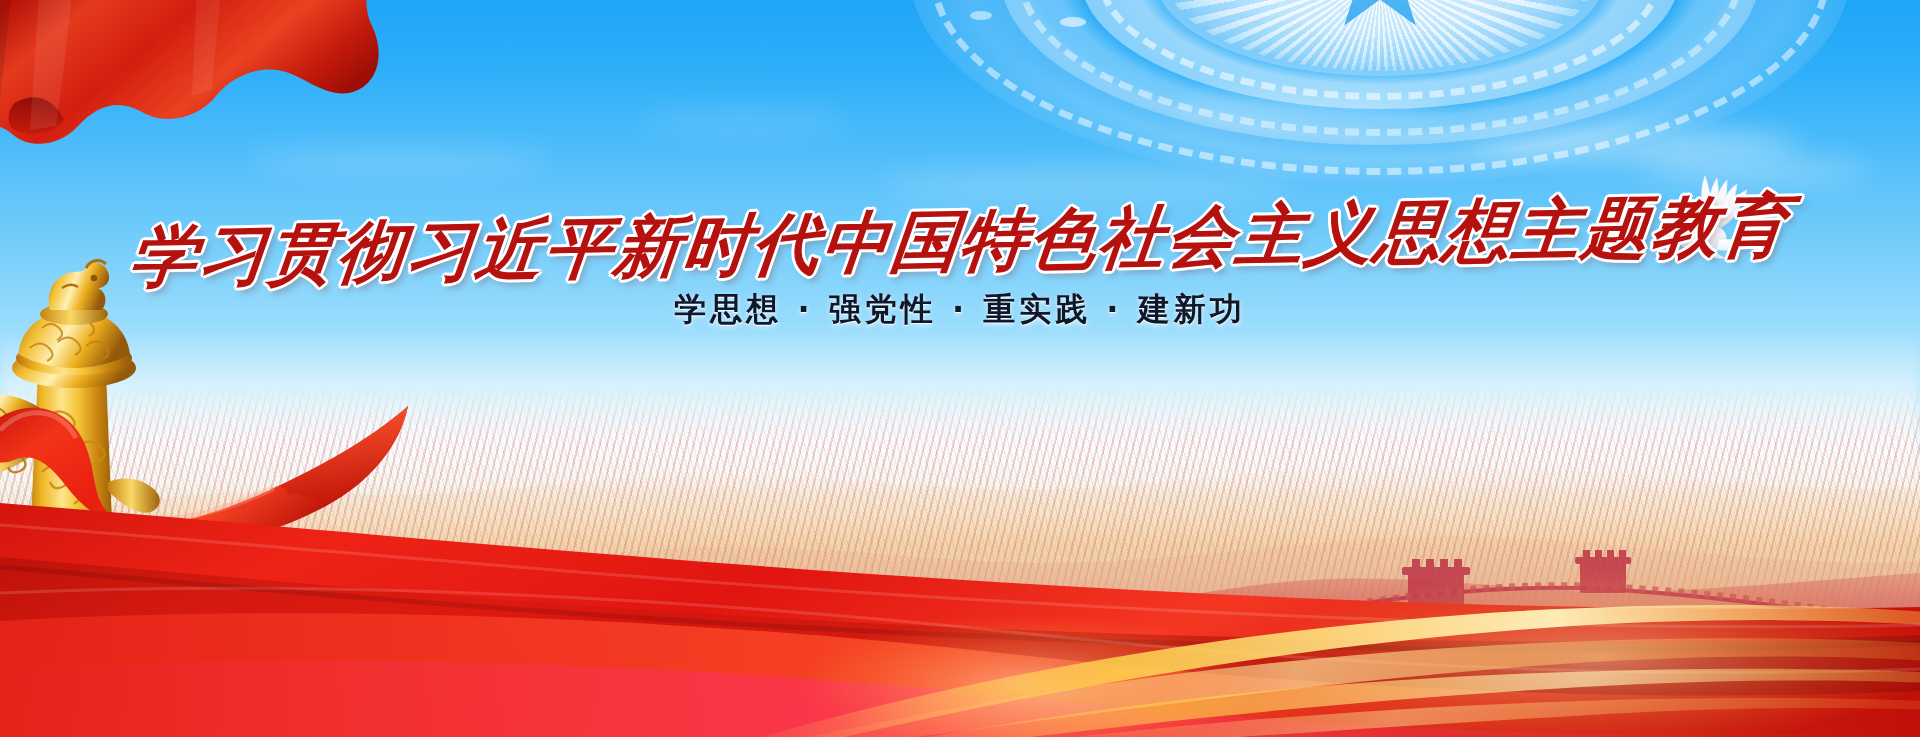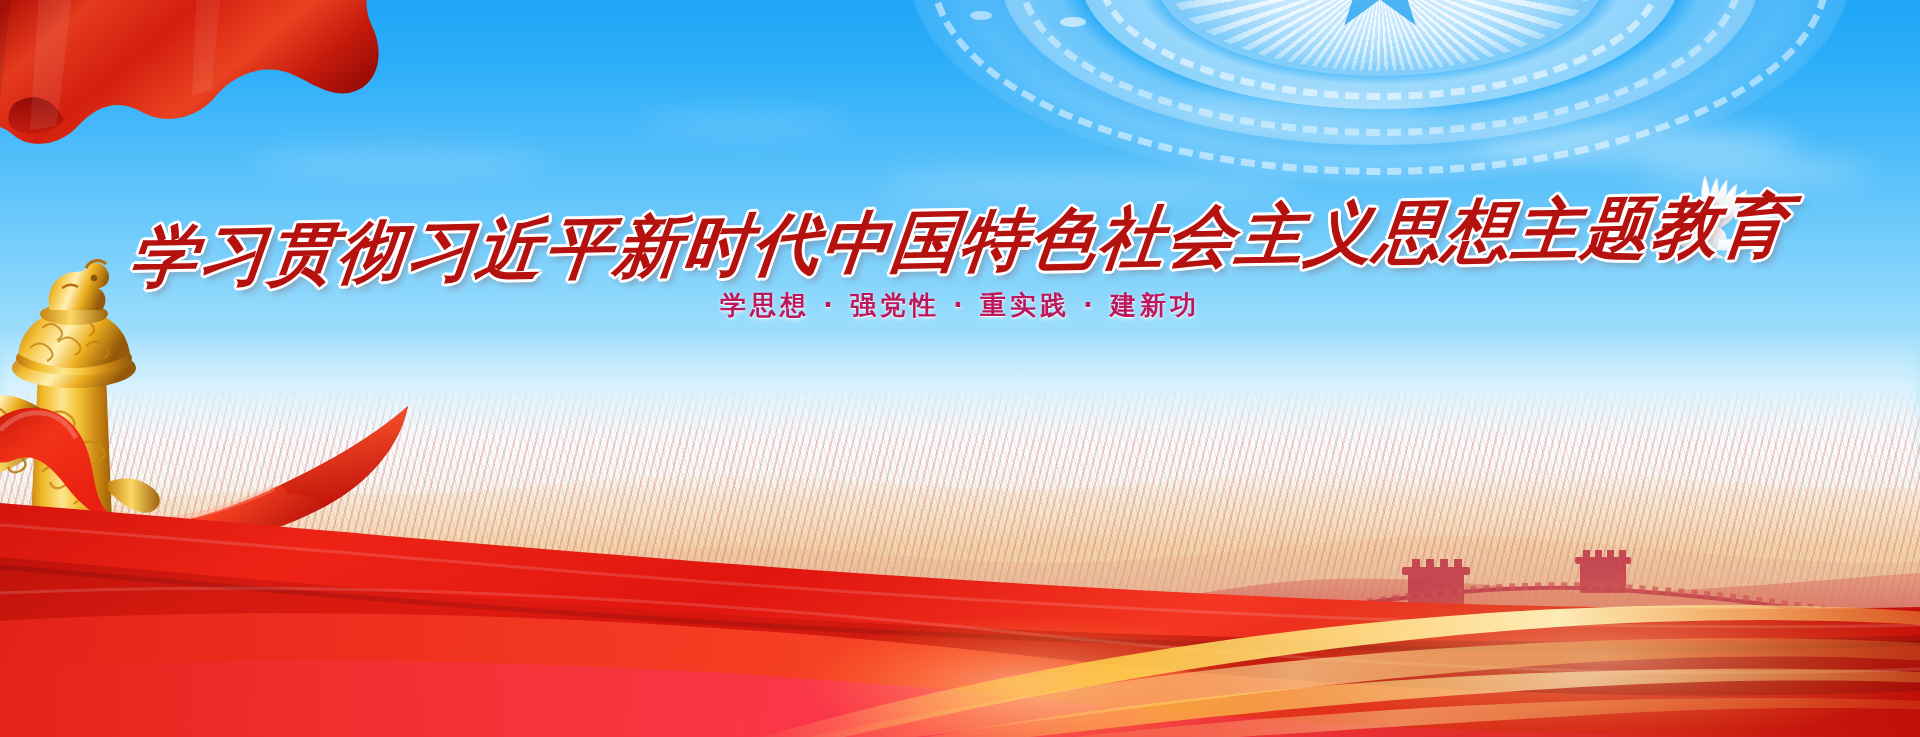--- a/index.html
+++ b/index.html
@@ -158,23 +158,23 @@
       -3px  0   0 #fff,  3px  0   0 #fff,
        0   -3px 0 #fff,  0    3px 0 #fff,
        4px  5px 7px rgba(120,30,20,.30);
   }
   .sub-title-wrap{
     position:absolute;left:0;right:0;top:288px;text-align:center;
     pointer-events:none;
   }
   .sub-title{
     display:inline-block;
-    font-size:26px;
+    font-size:32px;
     font-weight:700;
-    color:#be185d;
+    color:#0f172a;
     letter-spacing:4px;
     white-space:nowrap;
     text-shadow:0 1px 0 rgba(255,255,255,.85), 0 2px 5px rgba(255,255,255,.7);
   }
 </style>
 </head>
 <body>
 
 <div class="stage">
 

